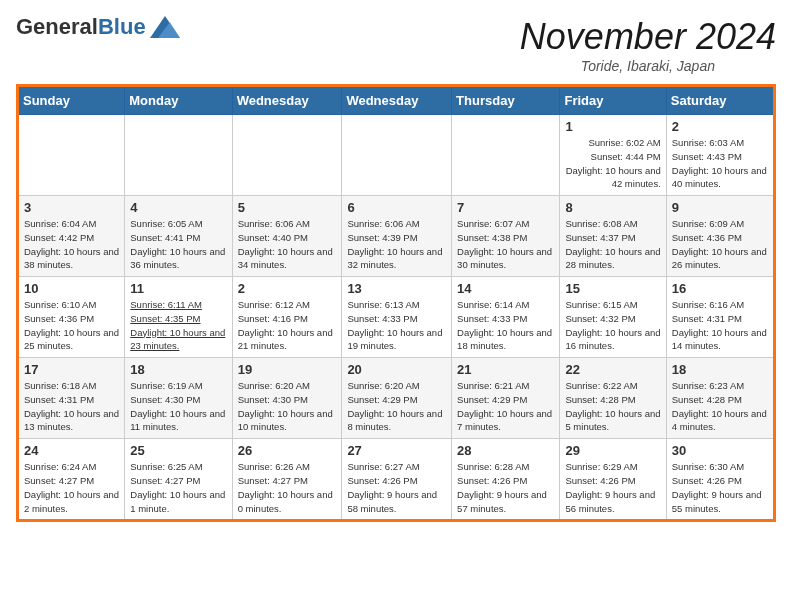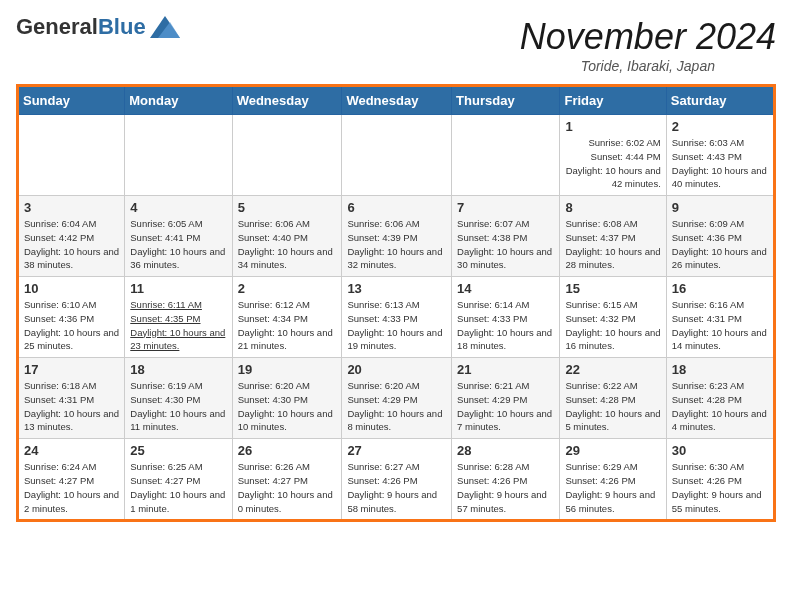--- a/index.html
+++ b/index.html
@@ -185,21 +185,21 @@
         </td>
         <td>
           <span class="day-num">11</span>
           <div class="day-info" style="white-space: pre-line; text-decoration: underline;">Sunrise: 6:11 AM
 Sunset: 4:35 PM
 Daylight: 10 hours and 23 minutes.</div>
         </td>
         <td>
           <span class="day-num">2</span>
           <div class="day-info" style="white-space: pre-line;">Sunrise: 6:12 AM
-Sunset: 4:34 PM
+Sunset: 4:16 PM
 Daylight: 10 hours and 21 minutes.</div>
         </td>
         <td>
           <span class="day-num">13</span>
           <div class="day-info" style="white-space: pre-line;">Sunrise: 6:13 AM
 Sunset: 4:33 PM
 Daylight: 10 hours and 19 minutes.</div>
         </td>
         <td>
           <span class="day-num">14</span>

